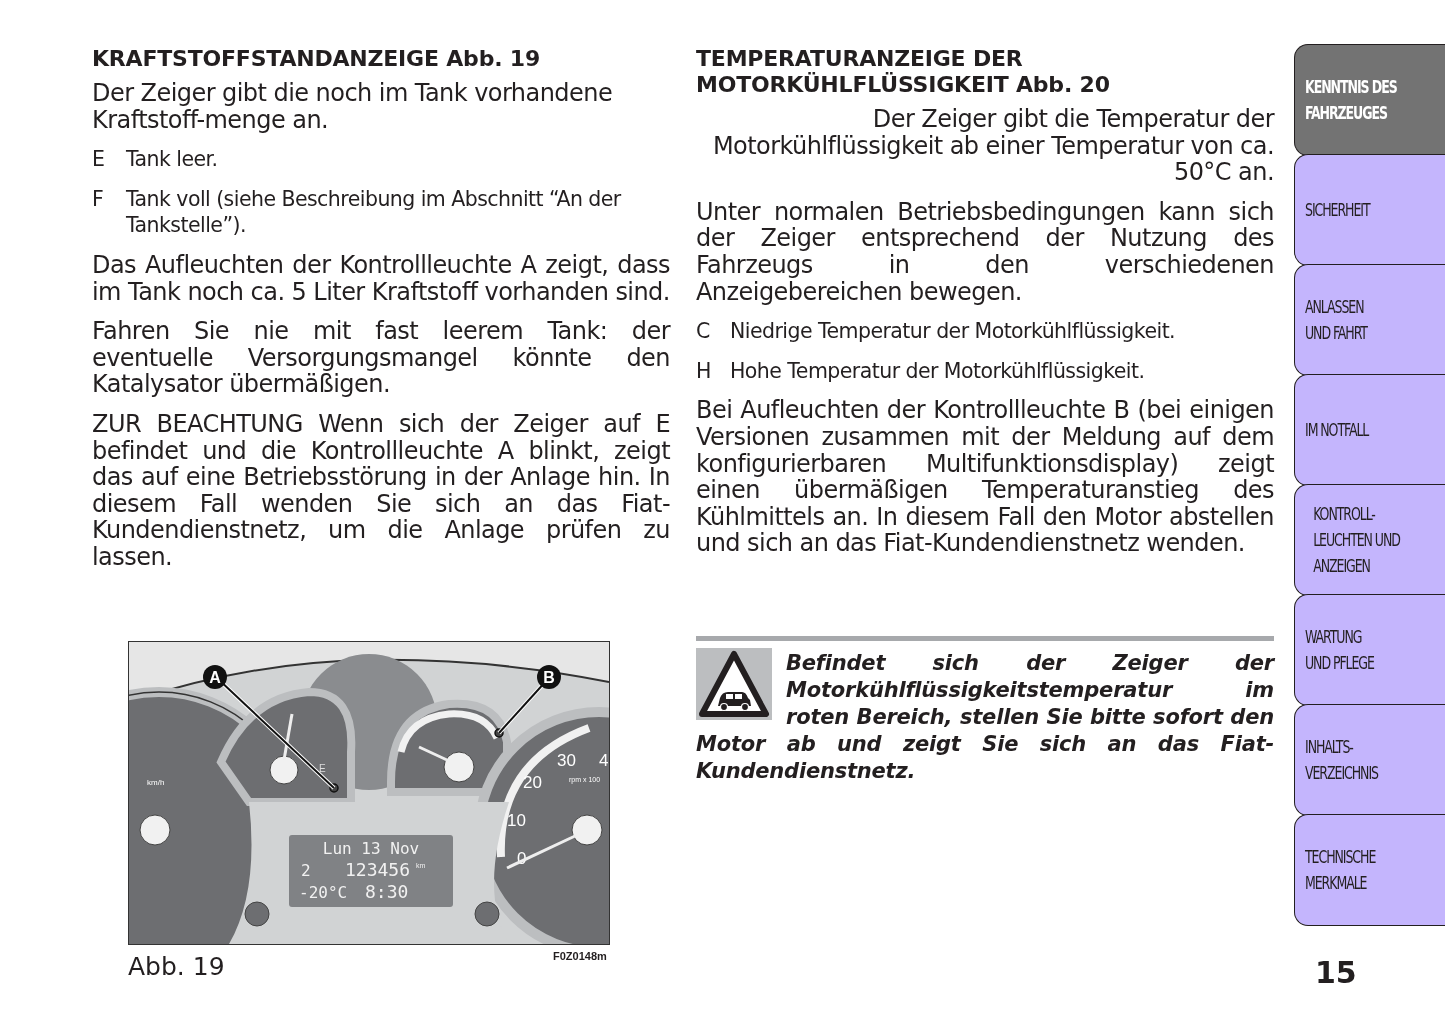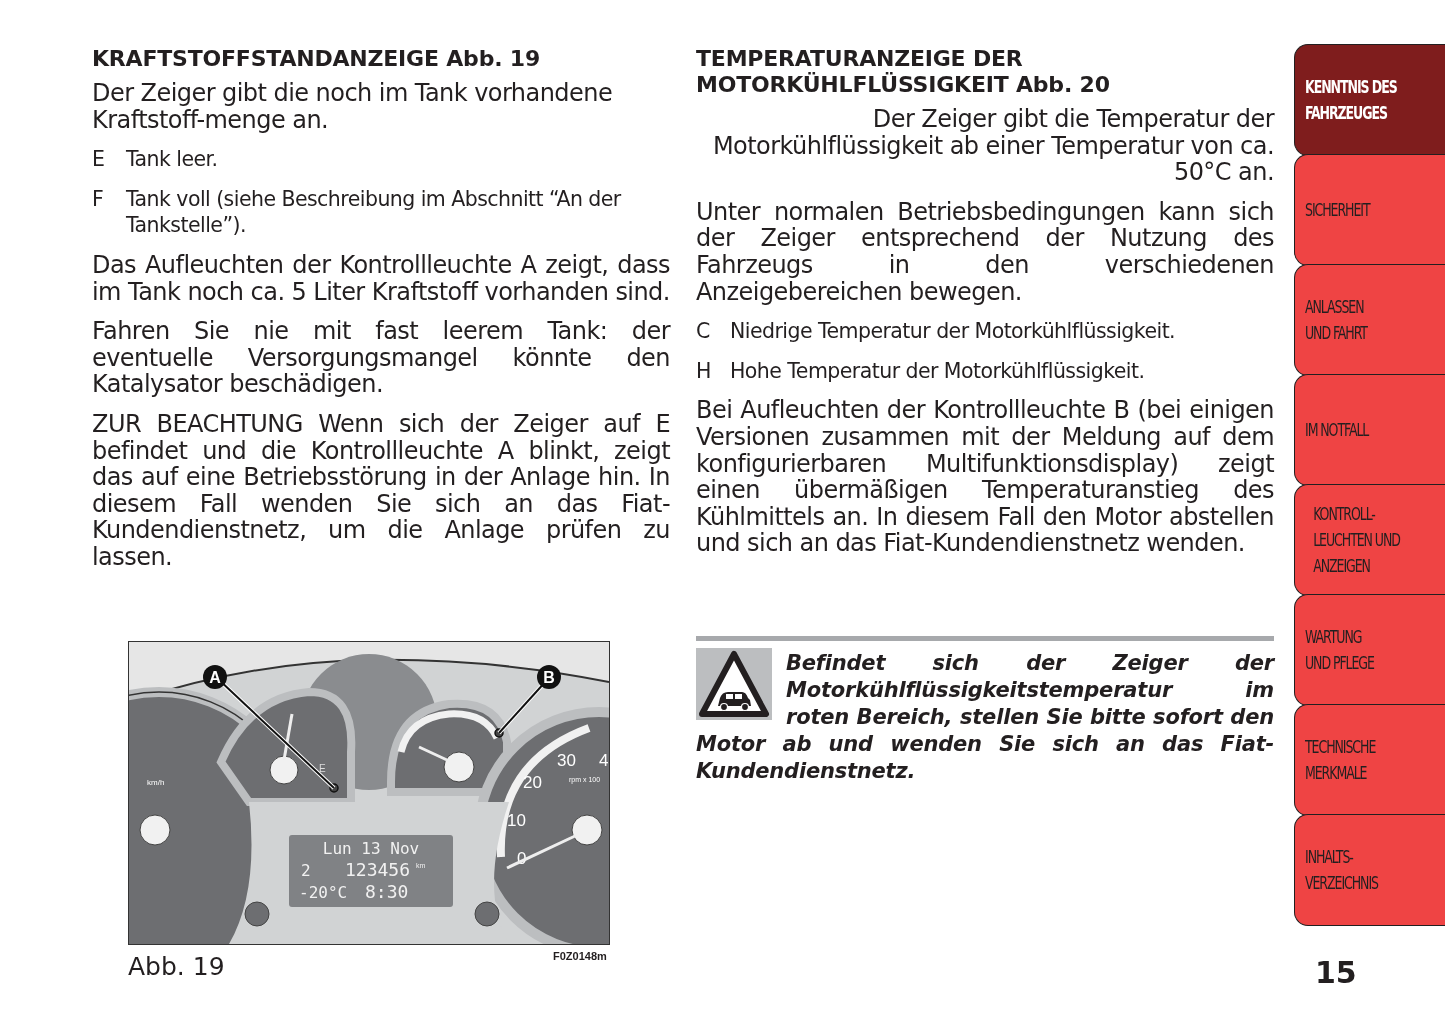--- a/index.html
+++ b/index.html
@@ -37,47 +37,47 @@
     position: absolute; left: 696px; top: 650px; width: 578px;
     font-style: italic; font-weight: bold; font-size: 21px; line-height: 27px;
     text-align: justify; letter-spacing: -0.2px;
   }
   .warn-text .indent { float: left; width: 90px; height: 80px; }
   
   .tabs { position: absolute; left: 1294px; top: 46px; width: 151px; }
   .tab {
     position: relative; height: 112px; margin-bottom: 0;
     border: 1.5px solid #231f20; border-right: none;
-    border-radius: 14px 0 0 14px; background: #ef4444;
+    border-radius: 14px 0 0 14px; background: #c4b5fd;
     font-family: "DejaVu Sans Condensed", "DejaVu Sans", sans-serif;
     font-size: 17px; line-height: 26px; letter-spacing: -1.3px;
     display: flex; align-items: center; padding-left: 10px; box-sizing: border-box;
     text-transform: uppercase; color: #231f20; margin-top: -2px;
   }
-  .tab.active { background: #7f1d1d; color: #ffffff; font-weight: bold; border-radius: 14px 0 0 14px; }
+  .tab.active { background: #737373; color: #ffffff; font-weight: bold; border-radius: 14px 0 0 14px; }
   .tab .lbl { white-space: pre-line; transform: scaleX(0.82); transform-origin: left center; }
   .tab.indent .lbl { padding-left: 10px; }
   .page-no { position: absolute; left: 1315px; top: 955px; font-size: 30px; font-weight: bold; }
 </style>
 </head>
 <body>
 
 <div class="col col-left">
   <h2>KRAFTSTOFFSTANDANZEIGE Abb. 19</h2>
   <p style="text-align:left">Der Zeiger gibt die noch im Tank vorhandene Kraftstoff-menge an.</p>
   <div class="li">
     <span class="key">E</span>
     <span class="txt">Tank leer.</span>
   </div>
   <div class="li">
     <span class="key">F</span>
     <span class="txt">Tank voll (siehe Beschreibung im Abschnitt “An der Tankstelle”).</span>
   </div>
   <p>Das Aufleuchten der Kontrollleuchte A zeigt, dass im Tank noch ca. 5 Liter Kraftstoff vorhanden sind.</p>
-  <p>Fahren Sie nie mit fast leerem Tank: der eventuelle Versorgungsmangel könnte den Katalysator beschädigen.</p>
+  <p>Fahren Sie nie mit fast leerem Tank: der eventuelle Versorgungsmangel könnte den Katalysator übermäßigen.</p>
   <p>ZUR BEACHTUNG Wenn sich der Zeiger auf E befindet und die Kontrollleuchte A blinkt, zeigt das auf eine Betriebsstörung in der Anlage hin. In diesem Fall wenden Sie sich an das Fiat-Kundendienstnetz, um die Anlage prüfen zu lassen.</p>
 </div>
 
 <div class="col col-mid">
   <h2>
     <span>TEMPERATURANZEIGE DER</span><br>
     <span>MOTORKÜHLFLÜSSIGKEIT Abb. 20</span>
   </h2>
   <p style="text-align:right">Der Zeiger gibt die Temperatur der Motorkühlflüssigkeit ab einer Temperatur von ca. 50°C an.</p>
   <p>Unter normalen Betriebsbedingungen kann sich der Zeiger entsprechend der Nutzung des Fahrzeugs in den verschiedenen Anzeigebereichen bewegen.</p>
@@ -97,21 +97,21 @@
   <svg width="76" height="72" viewBox="0 0 76 72">
     <polygon points="38,6 70,66 6,66" fill="#fff" stroke="#231f20" stroke-width="6" stroke-linejoin="round"></polygon>
     <path d="M22,58 L24,50 Q26,44 32,44 L46,44 Q50,44 52,50 L54,52 L55,58 Z" fill="#231f20"></path>
     <rect x="30" y="46" width="7" height="5" fill="#fff"></rect>
     <rect x="39" y="46" width="7" height="5" fill="#fff"></rect>
     <circle cx="28" cy="59" r="3.5" fill="#231f20" stroke="#fff" stroke-width="1.2"></circle>
     <circle cx="49" cy="59" r="3.5" fill="#231f20" stroke="#fff" stroke-width="1.2"></circle>
   </svg>
 </div>
 <div class="warn-text">
-  <span class="indent"></span><span>Befindet sich der Zeiger der Motorkühlflüssigkeitstemperatur im roten Bereich, stellen Sie bitte sofort den Motor ab und wenden Sie sich an das Fiat-Kundendienstnetz.</span>
+  <span class="indent"></span><span>Befindet sich der Zeiger der Motorkühlflüssigkeitstemperatur im roten Bereich, stellen Sie bitte sofort den Motor ab und zeigt Sie sich an das Fiat-Kundendienstnetz.</span>
 </div>
 
 <div class="figure">
   <svg width="480" height="302" viewBox="0 0 480 302">
 
     <path d="M0,60 Q120,20 240,18 Q360,16 480,40 L480,302 L0,302 Z" fill="#d1d3d4"></path>
     <path d="M0,60 Q120,20 240,18 Q360,16 480,40" fill="none" stroke="#333" stroke-width="2"></path>
 
     <circle cx="240" cy="80" r="68" fill="#8a8c8f"></circle>
 
@@ -188,22 +188,22 @@
   <div class="tab indent">
       <span class="lbl">KONTROLL-
 LEUCHTEN UND
 ANZEIGEN</span>
     </div>
   <div class="tab">
       <span class="lbl">WARTUNG
 UND PFLEGE</span>
     </div>
   <div class="tab">
+      <span class="lbl">INHALTS-
+VERZEICHNIS</span>
+    </div>
+  <div class="tab">
       <span class="lbl">TECHNISCHE
 MERKMALE</span>
     </div>
-  <div class="tab">
-      <span class="lbl">INHALTS-
-VERZEICHNIS</span>
-    </div>
 </div>
 
 <div class="page-no">15</div>
 
 </body></html>

